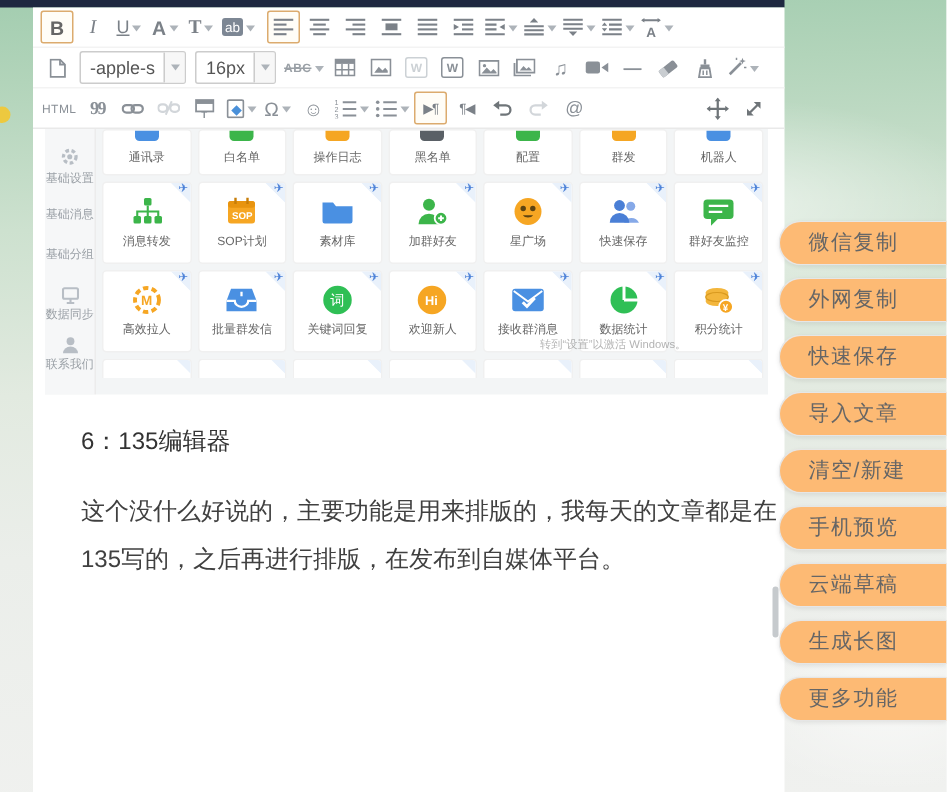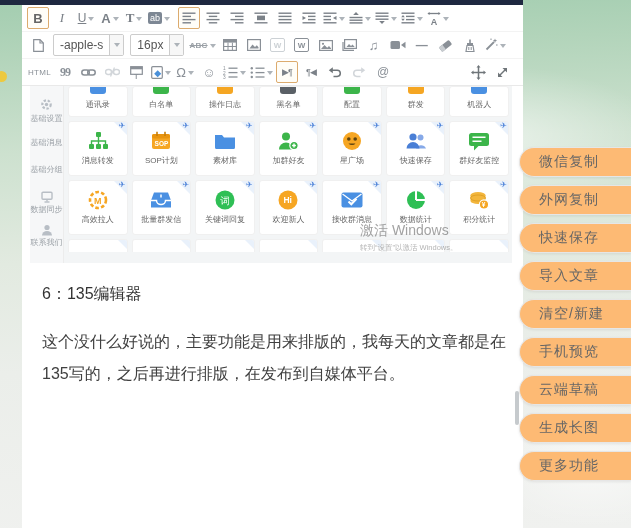--- a/index.html
+++ b/index.html
@@ -62,21 +62,21 @@
   .cicon{margin-top:9px;height:20px;display:flex;align-items:center}
   .pin{position:absolute;top:-1px;right:-1px;width:0;height:0;border-top:15px solid #e9f1fb;border-left:15px solid transparent}
   .pinp{position:absolute;top:0;right:1px;font-size:8px;color:#4d82d8;line-height:1}
   .cardt{background:#fff;border:1px solid #f0f0f0;border-bottom:none;border-radius:3px 3px 0 0;position:relative;overflow:hidden}
   .pin-s{position:absolute;top:-1px;right:-1px;border-top:11px solid #e9f1fb;border-left:11px solid transparent;width:0;height:0}
   .watermark{position:absolute;left:330px;top:136px;color:rgba(118,118,118,.68);z-index:5}
   .watermark .l1{font-size:14px}
   .watermark .l2{font-size:7.5px;margin-top:3px;color:rgba(128,128,128,.6)}
 
   
-  .doc{padding:21px 18px 0 20px}
+  .doc{padding:21px 18px 0 32px}
   .doc-heading{font-size:16px;color:#333;font-weight:400}
   .doc-para{margin-top:21px;font-size:16px;color:#404040;line-height:32px;width:466px}
 
   
   .side-buttons{position:absolute;right:0;top:147px;width:112px;display:flex;flex-direction:column}
   .side-btn{height:28px;margin-bottom:8px;border:1px solid #e6e6e6;border-right:none;border-radius:15px 0 0 15px;
             background:#fdba74;box-shadow:0 1px 3px rgba(0,0,0,.08);color:#666;font-size:14px;
             display:flex;align-items:center;padding-left:19px;letter-spacing:1px;cursor:pointer}
   .scroll-sliver{position:absolute;left:515px;top:391px;width:4px;height:34px;background:#c6cacd;border-radius:2px}
 </style>
@@ -706,21 +706,20 @@
           </div>
         <div class="cardt">
             <span class="pin-s"></span>
           </div>
         <div class="cardt">
             <span class="pin-s"></span>
           </div>
       </div>
 
       <div class="watermark">
-        <div class="l1">激活 Windows</div>
         <div class="l2">转到“设置”以激活 Windows。</div>
       </div>
     </div>
 
     <div class="doc">
       <div class="doc-heading">6：135编辑器</div>
       <div class="doc-para">这个没什么好说的，主要功能是用来排版的，我每天的文章都是在135写的，之后再进行排版，在发布到自媒体平台。</div>
     </div>
   </div>
 </div>

